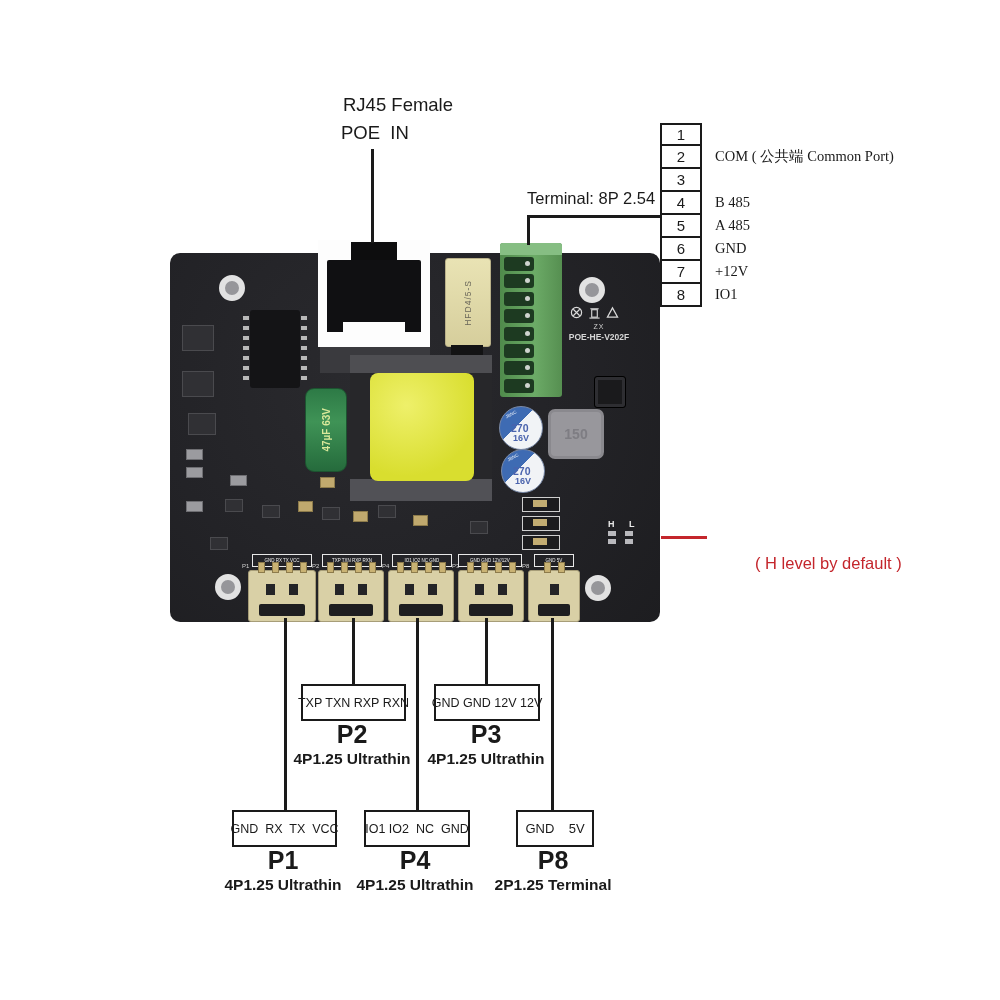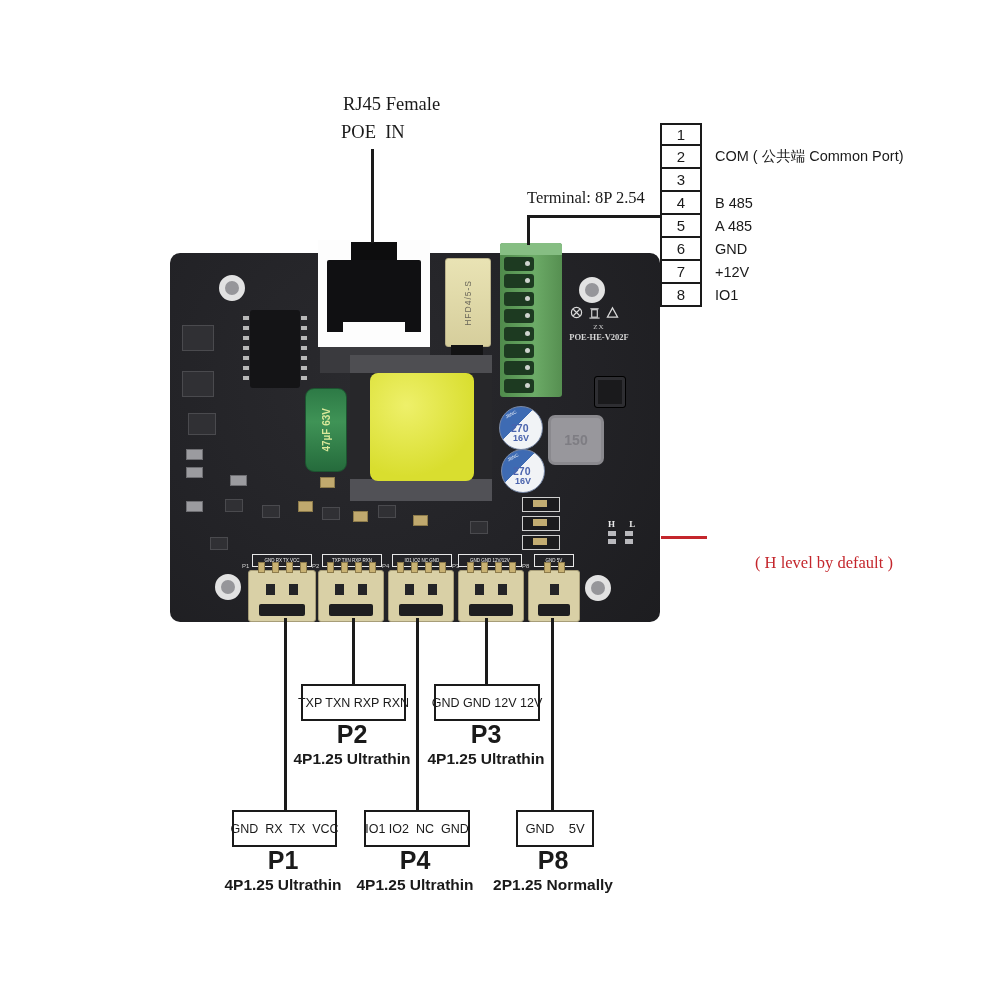--- a/index.html
+++ b/index.html
@@ -1,34 +1,34 @@
 <!DOCTYPE html>
 <html><head>
 <meta charset="utf-8">
 <style>
   html,body{margin:0;padding:0;background:#fff;}
   #canvas{position:relative;width:1000px;height:1000px;background:#fff;overflow:hidden;
           font-family:"Liberation Sans","DejaVu Sans",sans-serif;color:#1a1a1a;}
   .abs{position:absolute;}
-  .t{position:absolute;white-space:pre;color:#1a1a1a;line-height:1.15;font-family:Liberation Serif, serif;}
+  .t{position:absolute;white-space:pre;color:#1a1a1a;line-height:1.15;}
   .ln{position:absolute;background:#1a1a1a;}
   
   .cbox{position:absolute;background:#fff;border:2.5px solid #1a1a1a;display:flex;
         align-items:center;justify-content:center;font-size:12.5px;font-weight:500;white-space:pre;}
   .cname{position:absolute;transform:translateX(-50%);font-size:25px;font-weight:600;}
   .ctype{position:absolute;transform:translateX(-50%);font-size:15.5px;font-weight:600;white-space:pre;}
   
   .pin-table{position:absolute;left:660px;top:123px;}
   .pin-row{display:flex;align-items:stretch;height:23px;}
   .pin-row + .pin-row .pin-num{margin-top:-2px;}
   .pin-num{width:38px;border:2px solid #1a1a1a;background:#fff;display:flex;align-items:center;
            justify-content:center;font-size:15px;box-sizing:content-box;}
   .pin-label{margin-left:13px;font-size:14.5px;font-weight:500;white-space:pre;
              display:flex;align-items:center;}
-  .pin-row + .pin-row .pin-label{margin-top:-2px;}
+  .pin-row + .pin-row .pin-label{margin-top:-2px;font-family:Liberation Serif, serif;}
   
   #board{position:absolute;left:170px;top:253px;width:490px;height:369px;border-radius:10px;
          background:radial-gradient(circle at 40% 35%, #2a2a2e 0%, #232327 55%, #1d1d20 100%);}
   .hole{position:absolute;width:14px;height:14px;border:6px solid #e2e2e2;border-radius:50%;background:#96969a;}
   .silkbox{position:absolute;border:2px solid #d8d8d8;background:transparent;}
   .smd-a{position:absolute;background:#303034;border:1px solid #4a4a4e;}
   .smd-b{position:absolute;background:#c0a96e;border:1px solid #8d7b4b;}
   .smd-c{position:absolute;background:#9b9b9f;border:1px solid #6e6e72;}
   .chip{position:absolute;background:#141416;border-radius:3px;}
   .chip .pins-l,.chip .pins-r{position:absolute;top:6px;bottom:6px;width:6px;
@@ -134,21 +134,21 @@
       <span class="brand">JBNC</span>
       <span class="val">270</span>
       <span class="volt">16V</span>
     </div>
     <div class="bcap" style="left:331px;top:196px;">
       <span class="brand">JBNC</span>
       <span class="val">270</span>
       <span class="volt">16V</span>
     </div>
 
-    <div class="abs" style="left:378px;top:162px;width:50px;height:44px;background:#98979c;border:3px solid #8a898e;border-radius:7px;display:flex;align-items:center;justify-content:center;">
+    <div class="abs" style="left:378px;top:156px;width:50px;height:44px;background:#98979c;border:3px solid #8a898e;border-radius:7px;display:flex;align-items:center;justify-content:center;">
       <span style="font-size:14px;font-weight:700;color:#7e7d83;">150</span>
     </div>
 
     <div class="abs" style="left:424px;top:123px;width:30px;height:30px;background:#1a1a1c;border:1px solid #000;border-radius:3px;box-shadow:inset 0 0 0 3px #2e2e32;"></div>
 
     <div class="icons" style="left:400px;top:53px;">
       <svg width="13" height="13" viewBox="0 0 14 14">
           <circle cx="7" cy="7" r="5.5" fill="none" stroke="#d9d9d9" stroke-width="1.3"></circle>
           <path d="M3.5 3.5 L10.5 10.5 M10.5 3.5 L3.5 10.5" stroke="#d9d9d9" stroke-width="1.3"></path>
         </svg>
@@ -307,15 +307,15 @@
   <div class="cbox" style="left:232px;top:810px;width:101px;height:33px;">GND  RX  TX  VCC</div>
   <div class="cname" style="left:283px;top:846px;">P1</div>
   <div class="ctype" style="left:283px;top:876px;">4P1.25 Ultrathin</div>
 
   <div class="cbox" style="left:364px;top:810px;width:102px;height:33px;">IO1 IO2  NC  GND</div>
   <div class="cname" style="left:415px;top:846px;">P4</div>
   <div class="ctype" style="left:415px;top:876px;">4P1.25 Ultrathin</div>
 
   <div class="cbox" style="left:516px;top:810px;width:74px;height:33px;font-size:13px;">GND    5V</div>
   <div class="cname" style="left:553px;top:846px;">P8</div>
-  <div class="ctype" style="left:553px;top:876px;">2P1.25 Normally</div>
+  <div class="ctype" style="left:553px;top:876px;">2P1.25 Terminal</div>
 
 </div>
 
 </body></html>

